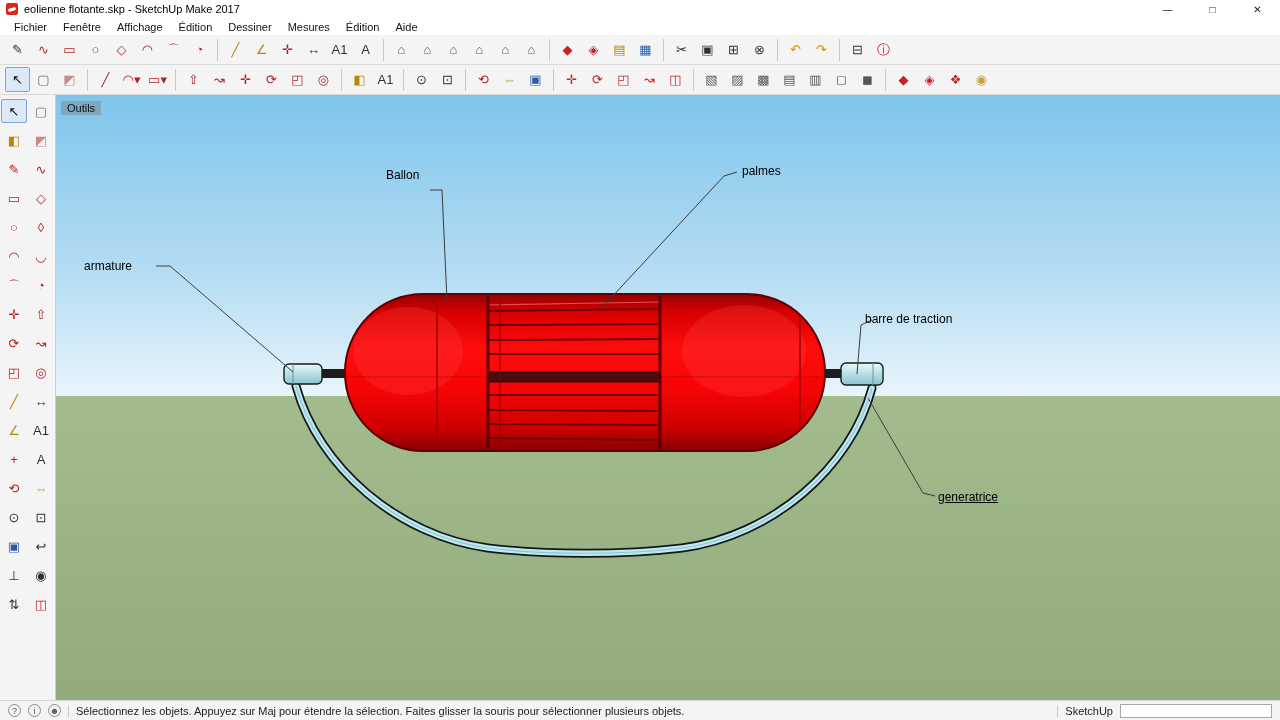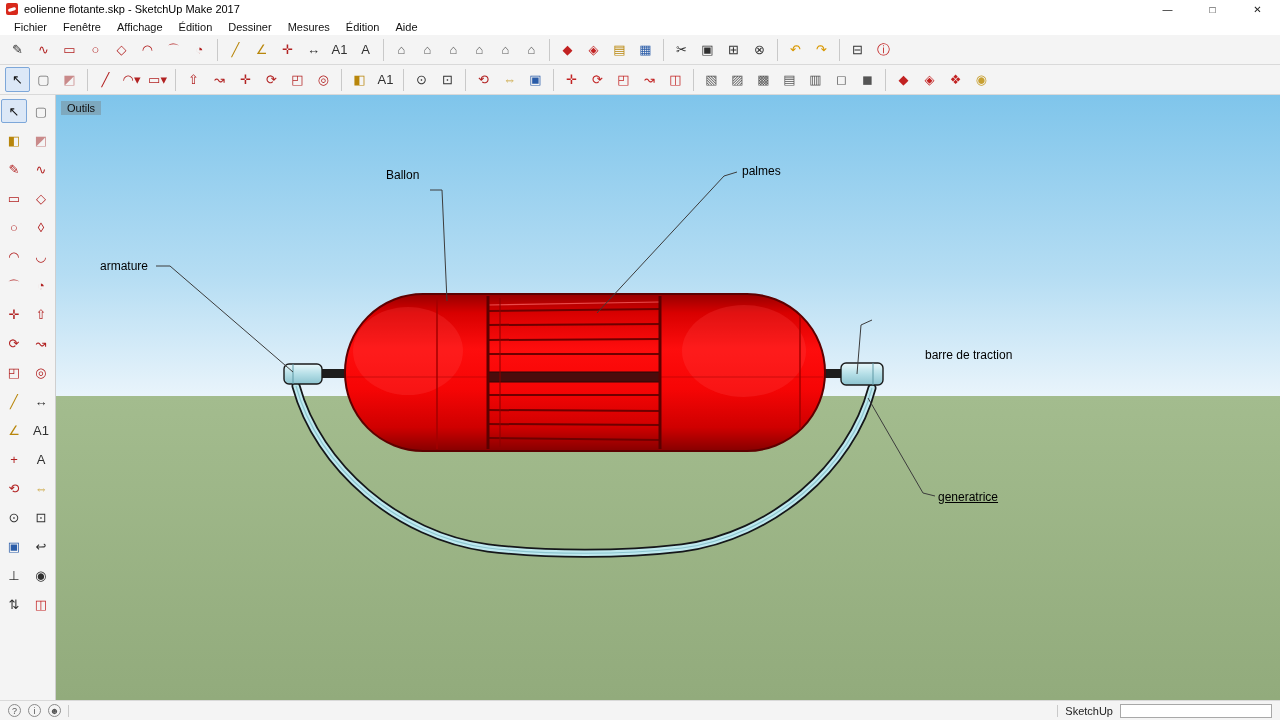--- a/index.html
+++ b/index.html
@@ -281,29 +281,30 @@
         <polyline points="100,171 114,171 237,277"></polyline>
         <polyline points="816,225 805,230 801,279"></polyline>
         <polyline points="879,401 867,398 812,303"></polyline>
       </g>
     </svg>
 
     <div class="view-tag">Outils</div>
 
     <div class="anno" style="left:330px; top:73px;">Ballon</div>
     <div class="anno" style="left:686px; top:69px;">palmes</div>
-    <div class="anno" style="left:44px;  top:164px;text-align:center;">armature</div>
-    <div class="anno" style="left:869px; top:217px;margin-top:36px;">barre de traction</div>
+    <div class="anno" style="left:28px;  top:164px;text-align:center;">armature</div>
+    <div class="anno" style="left:809px; top:217px;">barre de traction</div>
     <div class="anno" style="left:882px; top:395px;text-decoration:underline;">generatrice</div>
   </div>
 </div>
 
 <div class="statusbar">
   <div class="sb-icon">?</div>
   <div class="sb-icon">i</div>
   <div class="sb-icon">☻</div>
   <div class="sb-sep"></div>
+  <span class="sb-msg">Sélectionnez les objets. Appuyez sur Maj pour étendre la sélection. Faites glisser la souris pour sélectionner plusieurs objets.</span>
   <div class="sb-right">
     <div class="sb-sep"></div>
     <span>SketchUp</span>
     <input class="sb-input" value="" style="">
   </div>
 </div>
 
 </body></html>

